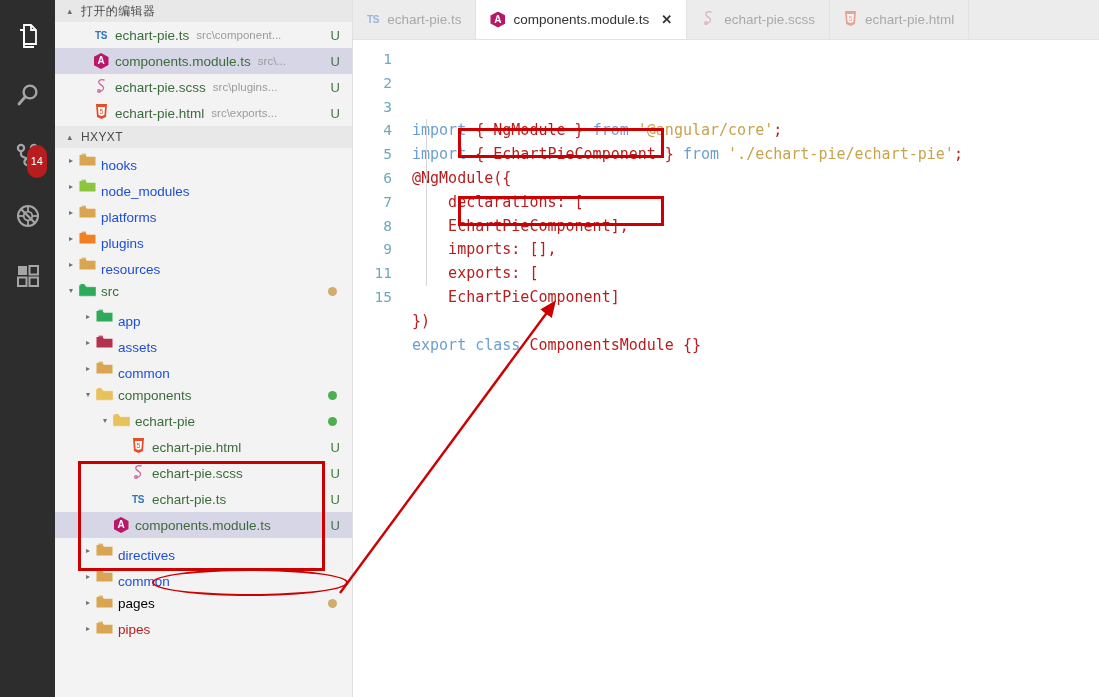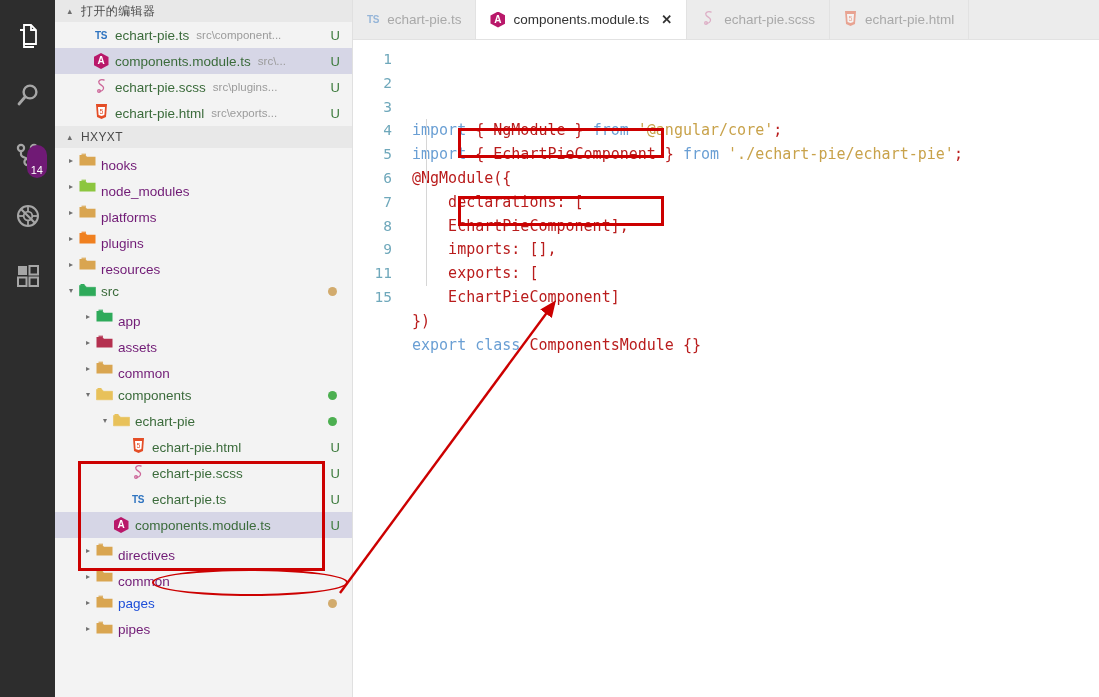--- a/index.html
+++ b/index.html
@@ -31,26 +31,26 @@
     width: 55px; height: 60px;
     display: flex; align-items: center; justify-content: center;
     position: relative;
   }
   .act-item svg { display: block; }
   .badge {
     position: absolute;
     right: 8px; bottom: 8px;
     min-width: 19px; height: 33px;
     border-radius: 10px;
-    background: #701a75;
+    background: #b91c1c;
     color: #fff;
     font-size: 11px;
     line-height: 19px;
     text-align: center;
-    padding: 16px 4px;
+    padding: 7px 4px;
     font-family: "Liberation Sans", sans-serif;
   }
 
   
   .sidebar {
     width: 298px; height: 697px;
     flex: 0 0 298px;
     background: #f3f3f3;
     border-right: 1px solid #e0e0e0;
     font-size: 13px;
@@ -93,21 +93,21 @@
     padding-right: 6px;
   }
   .row.selected { background: #d6d6e6; }
   .row .arrow {
     width: 12px; flex: 0 0 12px;
     font-size: 8px; color: #707070;
     text-align: center;
     line-height: 26px;
   }
   .row .fname { color: #3b6b3b; }
-  .row .fname.gray { color: #701a75; margin-top: 8px; }
+  .row .fname.gray { color: #1d4ed8; margin-top: 8px; }
   .row .fpath {
     color: #9b9b9b;
     font-size: 11.5px;
     margin-left: 7px;
   }
   .row .badge-u {
     position: absolute;
     right: 12px;
     color: #3b7a3b;
     font-size: 13px;
@@ -567,33 +567,33 @@
         </div>
         <div class="row">
           <span style="display:inline-block;width:27px;flex:0 0 27px;"></span>
           <span class="arrow">▸</span>
           <span class="icon-box">
             <span><svg width="17" height="14" viewBox="0 0 17 14">
                 <path d="M0.5 2 h6 l1.4 1.8 h8.6 v8.7 h-16 z" fill="#d9a550"></path>
                 <path d="M2.5 0.6 h4.5 v1.5 h-4.5 z" fill="#d9a550" opacity="0.8"></path>
               </svg></span>
           </span>
-          <span class="fname " style="color:#1d4ed8;">pages</span>
+          <span class="fname " style="color:#000000;">pages</span>
           <span class="dot" style="background:#d2ab6d;"></span>
         </div>
         <div class="row">
           <span style="display:inline-block;width:27px;flex:0 0 27px;"></span>
           <span class="arrow">▸</span>
           <span class="icon-box">
             <span><svg width="17" height="14" viewBox="0 0 17 14">
                 <path d="M0.5 2 h6 l1.4 1.8 h8.6 v8.7 h-16 z" fill="#d9a550"></path>
                 <path d="M2.5 0.6 h4.5 v1.5 h-4.5 z" fill="#d9a550" opacity="0.8"></path>
               </svg></span>
           </span>
-          <span class="fname " style="color:#701a75;">pipes</span>
+          <span class="fname " style="color:#b91c1c;">pipes</span>
         </div>
       </div>
 
     <div class="anno anno-rect" style="left:23px; top:461px; width:247px; height:110px;"></div>
 
     <div class="anno anno-ellipse" style="left:97px; top:569px; width:196px; height:27px;"></div>
   </div>
 
   <div class="editor-area">
 

